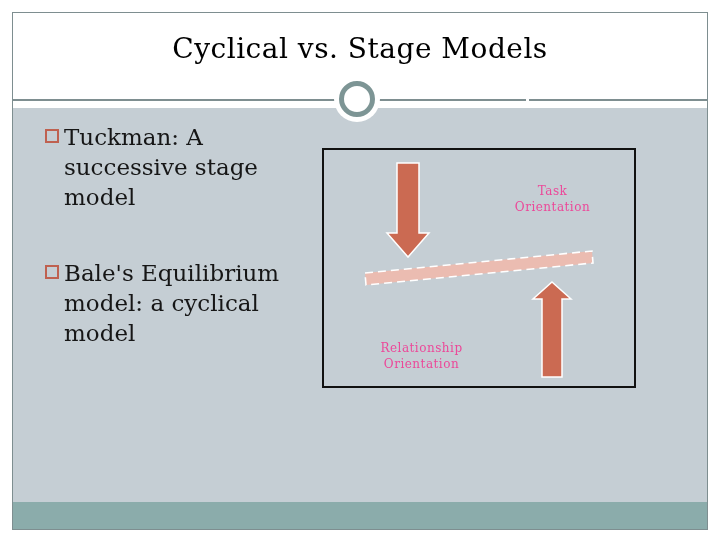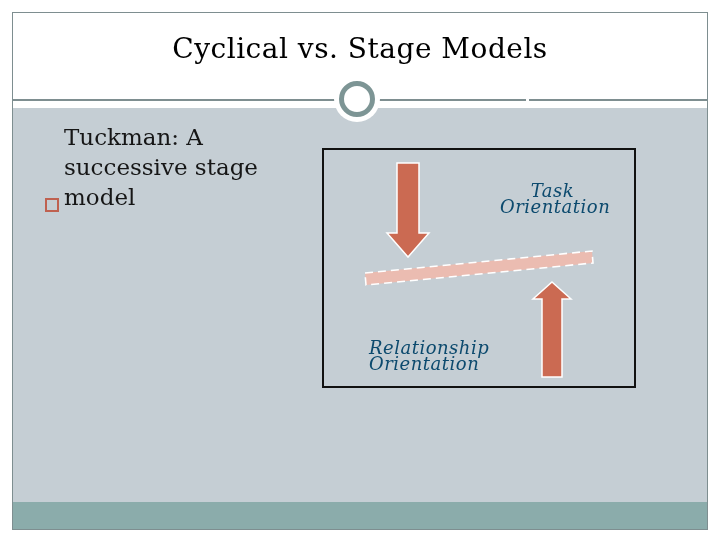--- a/index.html
+++ b/index.html
@@ -54,21 +54,21 @@
   .title-text {
     font-size: 28px; color: #000000; letter-spacing: 0.5px;
     white-space: nowrap;
   }
 
   
   .bullet-list {
     left: 45px; top: 122px; width: 235px; z-index: 3;
   }
   .bullet-item {
-    display: flex; align-items: flex-end;
+    display: flex; align-items: flex-start;
     margin-bottom: 46px;
   }
   .bullet-marker {
     flex: 0 0 auto;
     width: 14px; height: 14px;
     border: 2px solid #BF6150;
     margin-top: 7px; margin-right: 5px;
   }
   .bullet-text {
     font-size: 23px; line-height: 30px; color: #161616;
@@ -78,22 +78,22 @@
   .diagram-box {
     left: 322px; top: 148px; width: 314px; height: 240px;
     border: 2px solid #111111; z-index: 3;
   }
   .diagram-svg {
     left: 0; top: 0; width: 720px; height: 540px;
     z-index: 4; pointer-events: none;
   }
   .diagram-label {
     z-index: 5;
-    font-size: 18px; line-height: 16px; letter-spacing: 0.5px;
-    color: #0c4a6e; text-align: center; font-style: italic;
+    font-size: 12px; line-height: 16px; letter-spacing: 0.5px;
+    color: #ec4899; text-align: center;
   }
   .label-task { left: 500px; top: 183px; width: 105px; }
   .label-relationship { left: 369px; top: 340px; width: 105px; }
 </style>
 </head>
 <body>
 
 <div class="abs content-bg"></div>
 <div class="abs footer-band"></div>
 
@@ -106,20 +106,24 @@
 <div class="abs circle-halo"></div>
 <div class="abs circle-ring"></div>
 
 <div class="abs frame-border"></div>
 
 <div class="abs bullet-list">
   <div class="bullet-item">
     <div class="bullet-marker"></div>
     <div class="bullet-text">Tuckman: A successive stage model</div>
   </div>
+  <div class="bullet-item">
+    <div class="bullet-marker"></div>
+    <div class="bullet-text">Bale's Equilibrium model: a cyclical model</div>
+  </div>
 </div>
 
 <div class="abs diagram-box"></div>
 
 <svg class="abs diagram-svg" viewBox="0 0 720 540" xmlns="http://www.w3.org/2000/svg">
 
   <polygon points="397,163 419,163 419,233 429,233 408,257 387,233 397,233" fill="#CB6A52" stroke="#ffffff" stroke-width="1.5" stroke-linejoin="miter"></polygon>
 
   <polygon points="552,282 571,299 562,299 562,377 542,377 542,299 533,299" fill="#CB6A52" stroke="#ffffff" stroke-width="1.5" stroke-linejoin="miter"></polygon>
 

